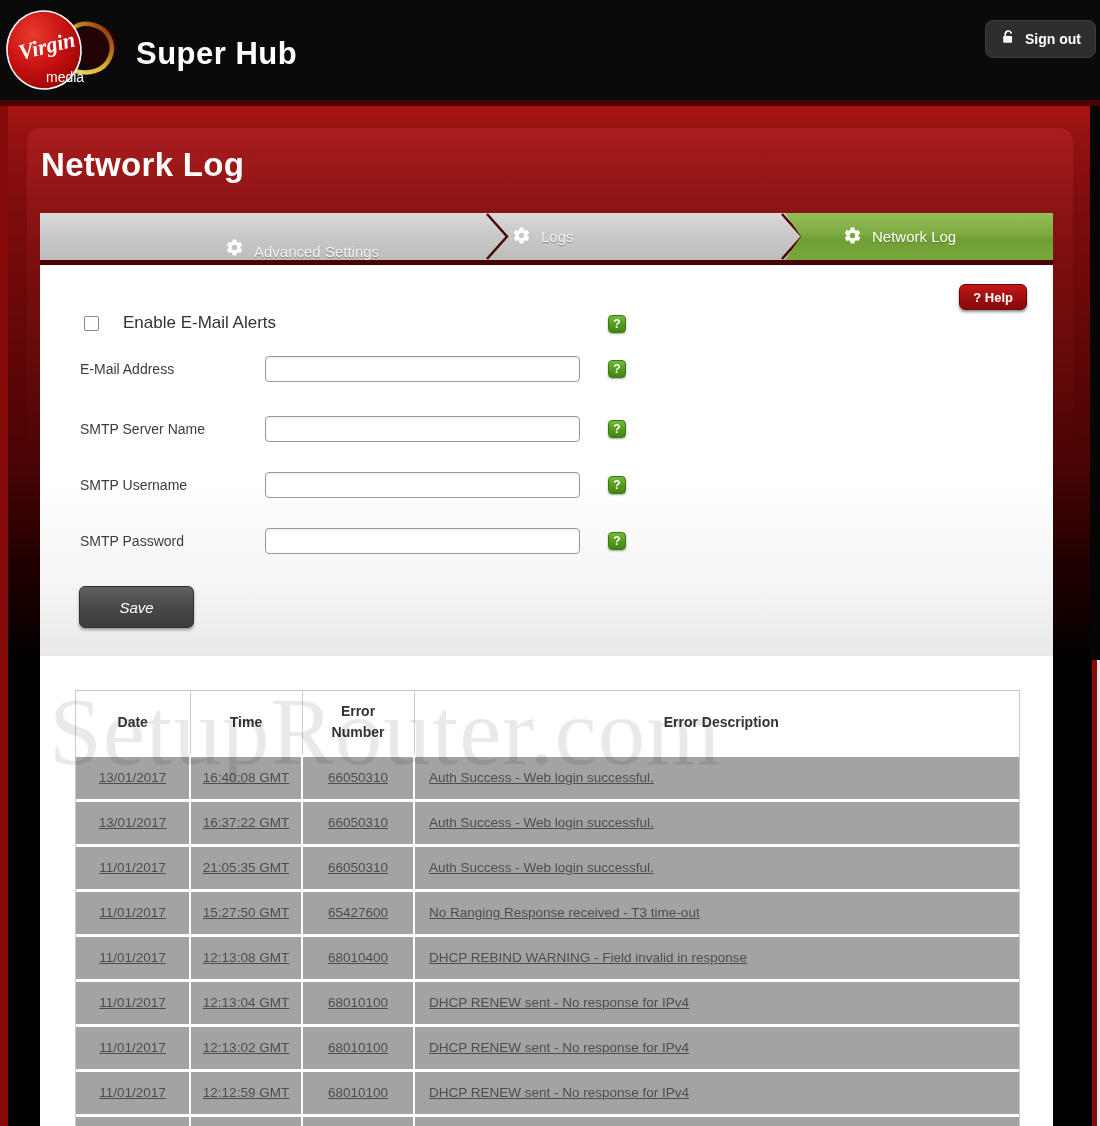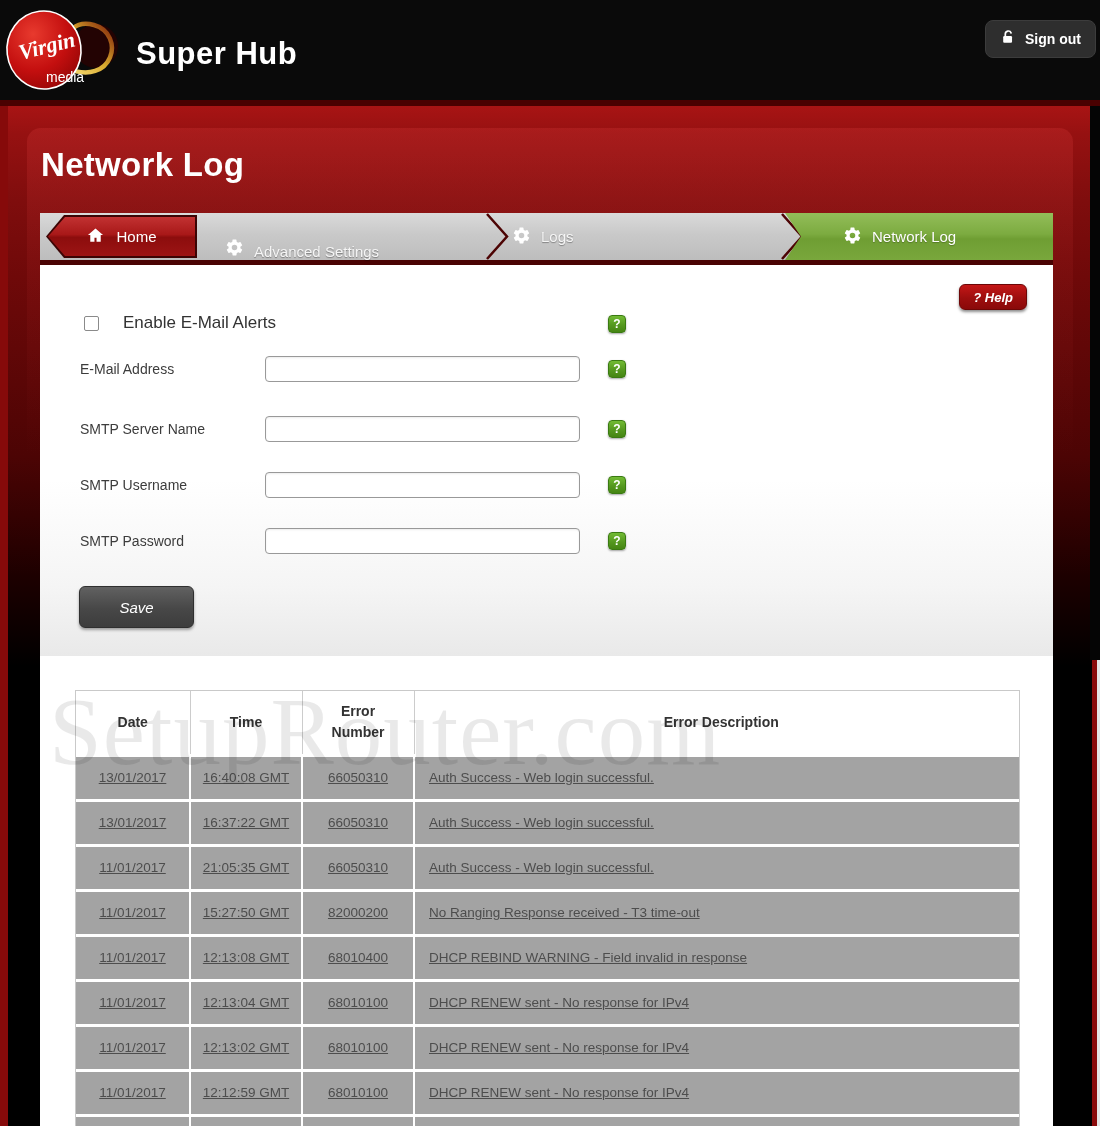--- a/index.html
+++ b/index.html
@@ -46,21 +46,21 @@
   .tab-green{position:absolute;left:745px;top:0;width:268px;height:47px;
     clip-path:polygon(0 0,100% 0,100% 100%,0 100%,16px 50%);
     background:linear-gradient(180deg,#93bd59,#7cab40 45%,#6f9e33 55%,#79a73c);
     display:flex;align-items:center;gap:10px;padding-left:58px;box-sizing:border-box;
     color:#fff;font-size:15px;cursor:pointer;text-shadow:0 1px 1px rgba(0,0,0,.25);}
 
   
   .content-box{position:absolute;left:40px;top:265px;width:1013px;height:880px;background:#fff;}
   .help-btn{position:absolute;right:26px;top:19px;height:26px;padding:12px 13px;border:1px solid #6d0707;
     border-radius:6px;background:linear-gradient(180deg,#c41717,#9d0e0e 55%,#8a0909);
-    color:#fff;font-size:13px;font-weight:bold;font-style:italic;display:flex;align-items:center;
+    color:#fff;font-size:13px;font-weight:bold;display:flex;align-items:center;
     cursor:pointer;box-shadow:0 2px 3px rgba(0,0,0,.45);}
 
   .form-sec{position:absolute;left:0;top:0;width:1013px;height:391px;
     background:linear-gradient(180deg,#fff 55%,#f5f5f5 82%,#e9e9e9 100%);}
   .chk-row{position:absolute;left:44px;top:48px;display:flex;align-items:center;gap:24px;}
   .chk{width:15px;height:15px;border:1px solid #8a8a8a;background:#fff;appearance:none;-webkit-appearance:none;
     border-radius:2px;cursor:pointer;margin:0;}
   .chk-label{font-size:17px;color:#333;}
   .frow{position:absolute;left:40px;height:30px;display:flex;align-items:center;}
   .frow .flabel{width:185px;font-size:14px;color:#3c3c3c;}
@@ -142,30 +142,20 @@
 
   <div class="red-area"></div>
   <div class="edge-left"></div>
   <div class="edge-right"></div>
   <div class="edge-right-bottom"></div>
   <div class="wrapper-panel"></div>
 
   <div class="page-title">Network Log</div>
 
   <div class="tabbar">
-    <div class="tab-home-outer">
-      <div class="tab-home-inner">
-        <span>
-          <svg width="19" height="19" viewBox="0 0 24 24" fill="#fff">
-              <use href="#sym-home"></use>
-            </svg>
-        </span>
-        <span>Home</span>
-      </div>
-    </div>
     <div class="tab tab-adv">
       <span>
         <svg width="19" height="19" viewBox="0 0 24 24" fill="#fff">
             <use href="#sym-gear"></use>
           </svg>
       </span>
       <span>Advanced Settings</span>
     </div>
     <svg class="tab-sep sep1" width="26" height="47" viewBox="0 0 26 47">
       <path d="M3 1 L23 23.5 L3 46" fill="none" stroke="#4d0404" stroke-width="2.5"></path>
@@ -260,21 +250,21 @@
   </tr>
             <tr>
     <td>11/01/2017</td>
     <td>21:05:35 GMT</td>
     <td>66050310</td>
     <td>Auth Success - Web login successful.</td>
   </tr>
             <tr>
     <td>11/01/2017</td>
     <td>15:27:50 GMT</td>
-    <td>82000200</td>
+    <td>65427600</td>
     <td>No Ranging Response received - T3 time-out</td>
   </tr>
             <tr>
     <td>11/01/2017</td>
     <td>12:13:08 GMT</td>
     <td>68010400</td>
     <td>DHCP REBIND WARNING - Field invalid in response</td>
   </tr>
             <tr>
     <td>11/01/2017</td>

